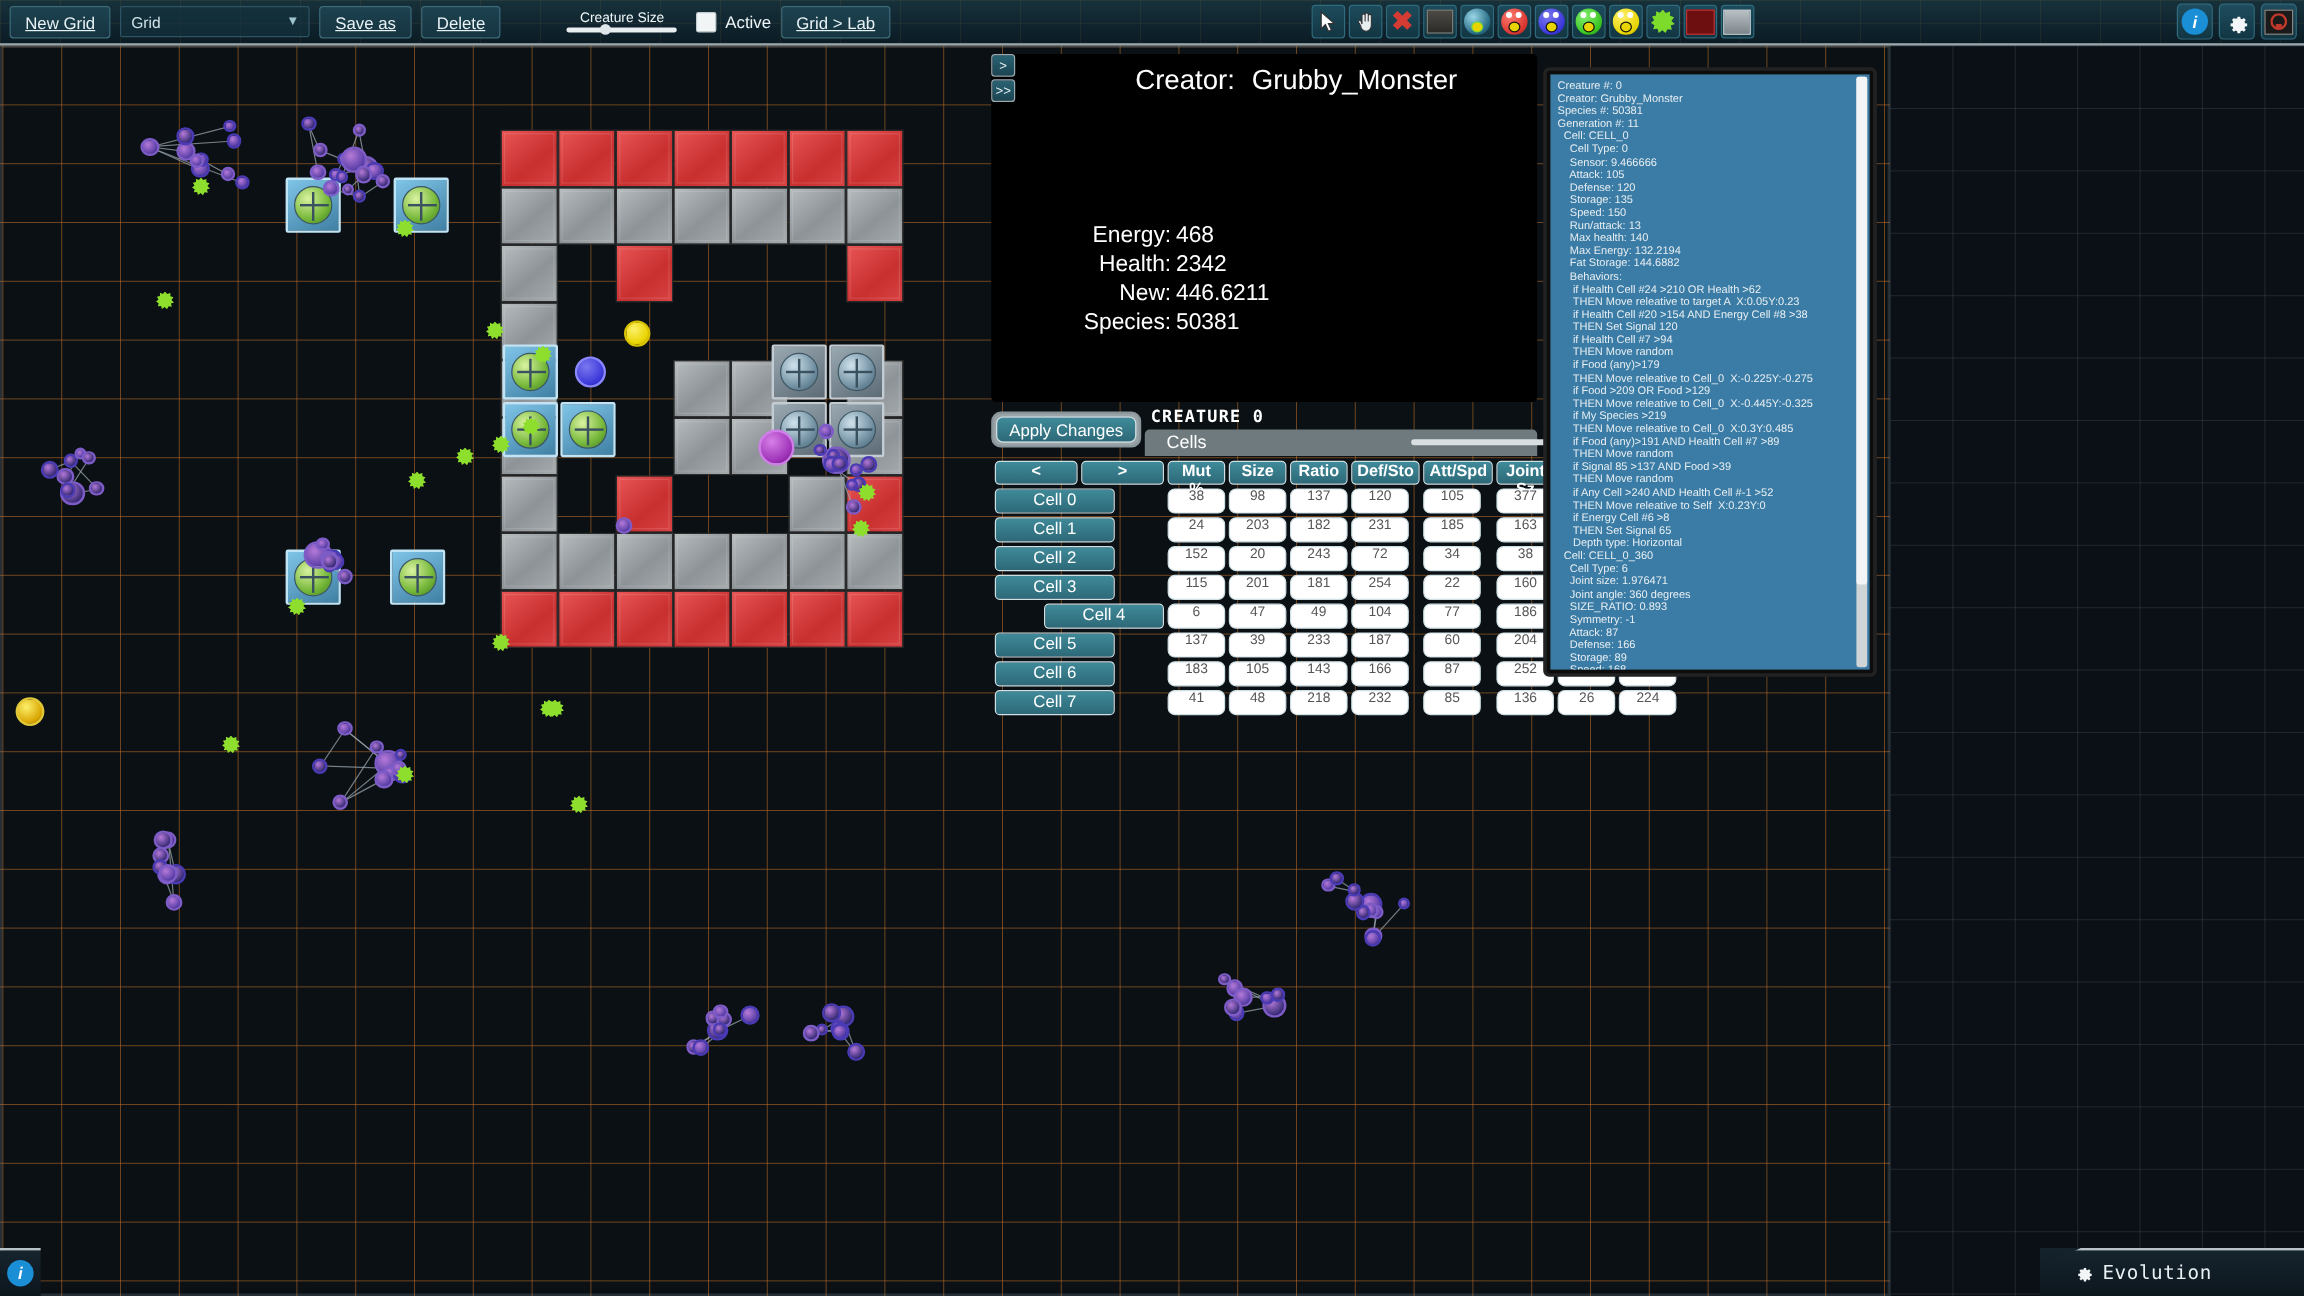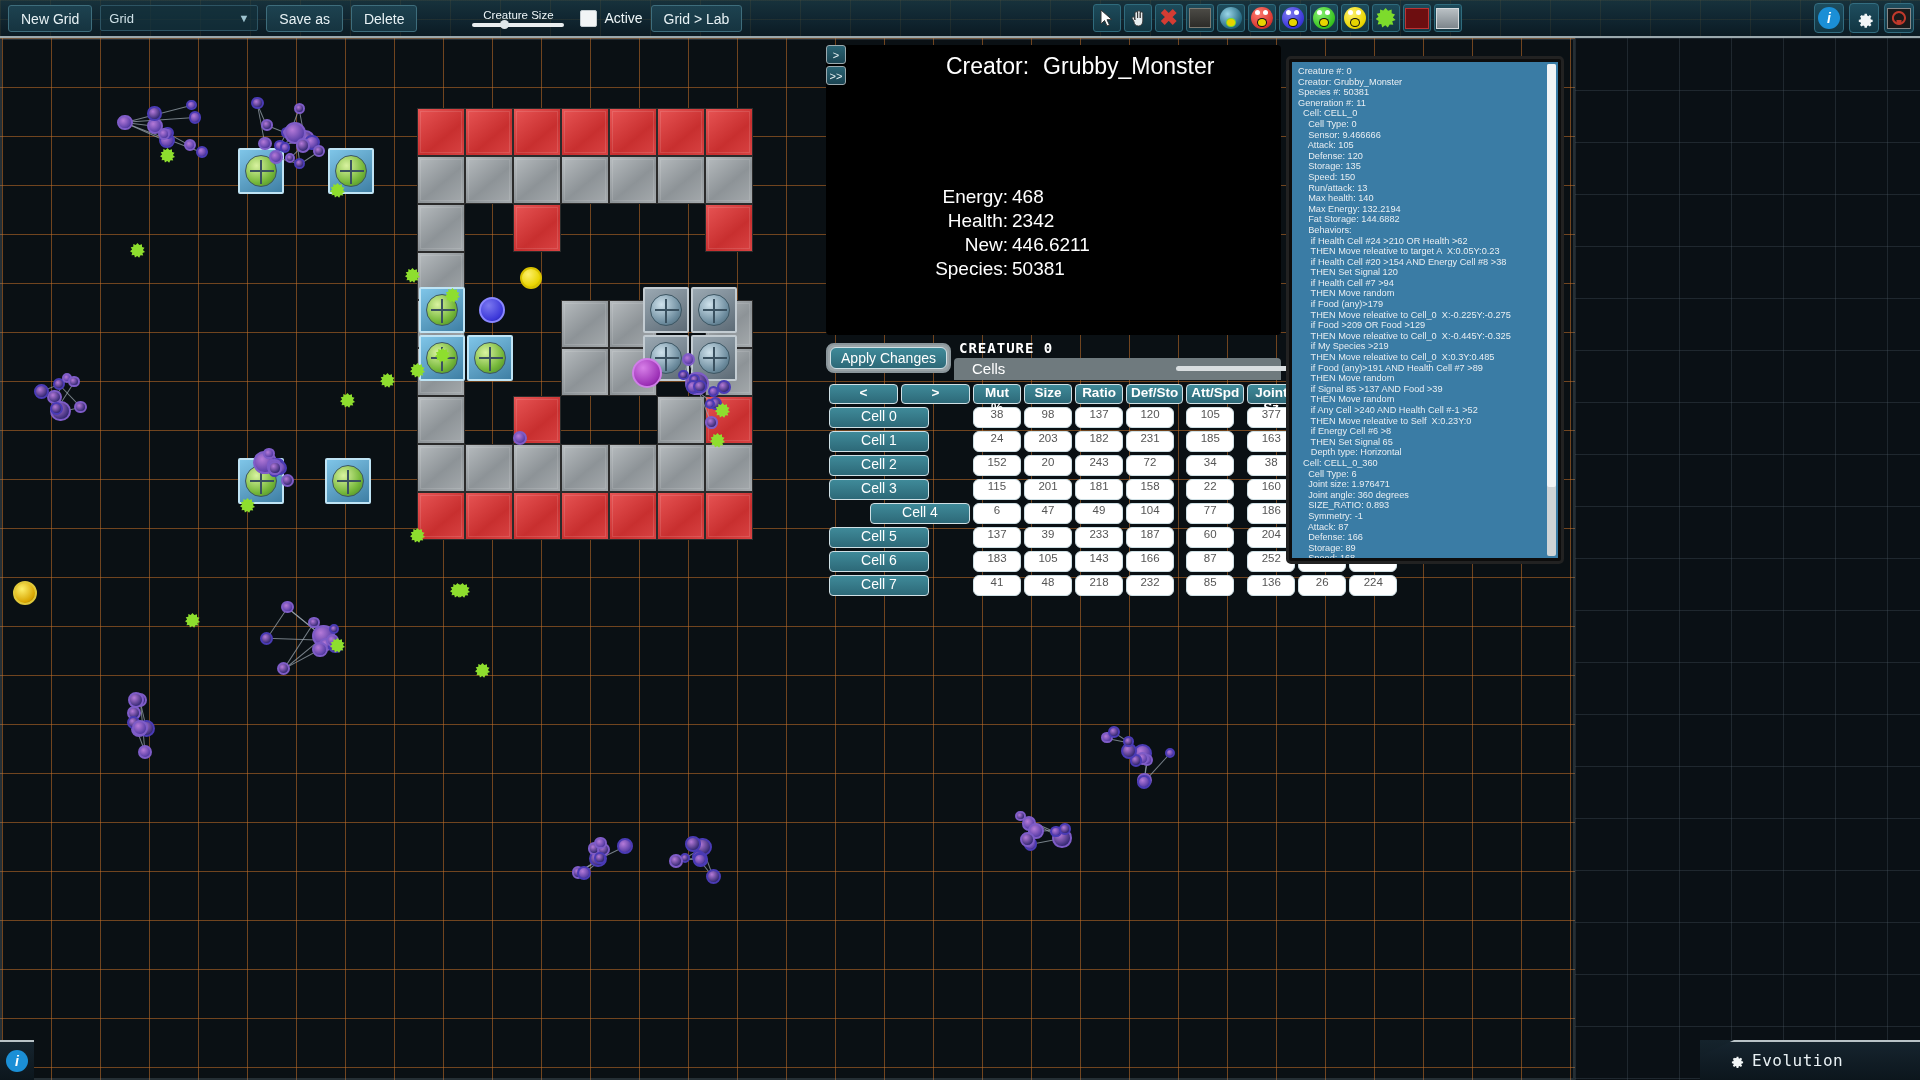--- a/index.html
+++ b/index.html
@@ -50,20 +50,21 @@
       linear-gradient(90deg, rgba(150,120,60,.12) 1px, transparent 1px);
     background-size:50px 19px; pointer-events:none;
   }
   .tbtn {
     position:relative; z-index:2;
     background: linear-gradient(#1d4250,#163440);
     border:1px solid #3e6d7c; border-radius:3px;
     color:#e8f2f5; font-size:14px; padding:5px 12px;
     margin-left:8px; height:27px; line-height:16px;
     white-space:nowrap;
+    text-decoration:underline;
   }
   .dropdown {
     position:relative; z-index:2; margin-left:8px;
     width:158px; height:26px;
     background:rgba(20,50,62,.65); border:1px solid #2d5463; border-radius:2px;
     color:#cfe2e8; font-size:13px; padding:4px 8px; display:flex; align-items:center;
   }
   .dropdown .chev{ margin-left:auto; font-size:11px; color:#9ec3cf; }
   .slider-wrap{ position:relative; z-index:2; margin-left:55px; width:92px; text-align:center; color:#eef6f8;}
   .slider-wrap .lbl{ font-size:11.5px; display:block; margin-bottom:2px; line-height:11px;}
@@ -130,21 +131,21 @@
   .sidebtns{ position:absolute; left:0; top:0; width:22px; }
   .sidebtn{ width:20px;height:19px; background:linear-gradient(#2a6373,#1b4452);
             border:1px solid #9aa9ae; border-radius:3px; color:#eaf3f6; font-size:11px;
             display:flex;align-items:center;justify-content:center; margin-bottom:2px;}
   .btncol{ position:absolute; left:26px; top:4px; width:86px;
            background:#9aa4a8; border:2px solid #8a969b; border-radius:7px; padding:4px 4px 6px; }
   .vbtn{ display:block; width:100%; height:23px; margin-bottom:3px;
          background:linear-gradient(#3f8a99,#2d6978); border:1px solid #bcd0d6; border-radius:4px;
          color:#fff; font-size:13px; text-align:center; line-height:21px; }
   .vbtn:last-child{ margin-bottom:0; }
-  .stats{ position:absolute; left:0; top:140px; width:505px;margin-left:32px; }
+  .stats{ position:absolute; left:0; top:140px; width:505px; }
   .stat{ display:flex; font-size:19px; color:#fff; line-height:24px; }
   .stat .k{ width:150px; text-align:right; }
   .stat .v{ padding-left:4px; }
   .applybar{ position:absolute; left:0; top:298px; width:455px; height:30px; }
   .apply-holder{ position:absolute; left:0; top:0; width:125px; height:30px;
                  background:#9aa4a8; border:2px solid #8a969b; border-radius:8px; padding:2px;}
   .applybtn{ width:100%;height:100%; background:linear-gradient(#3f8a99,#2d6978);
              border:1px solid #cfe0e5; border-radius:6px; color:#fff; font-size:14px;}
   .creature-tag{ position:absolute; left:133px; top:-3px; color:#fff;
                  font-family:"DejaVu Sans Mono", monospace; font-size:14px; letter-spacing:1px; font-weight:bold;}
@@ -817,21 +818,21 @@
             <td>
               <div class="vcell">115</div>
             </td>
             <td>
               <div class="vcell">201</div>
             </td>
             <td>
               <div class="vcell">181</div>
             </td>
             <td>
-              <div class="vcell">158</div>
+              <div class="vcell">254</div>
             </td>
             <td>
               <div class="vcell">22</div>
             </td>
             <td>
               <div class="vcell">160</div>
             </td>
             <td>
               <div class="vcell">84</div>
             </td>

